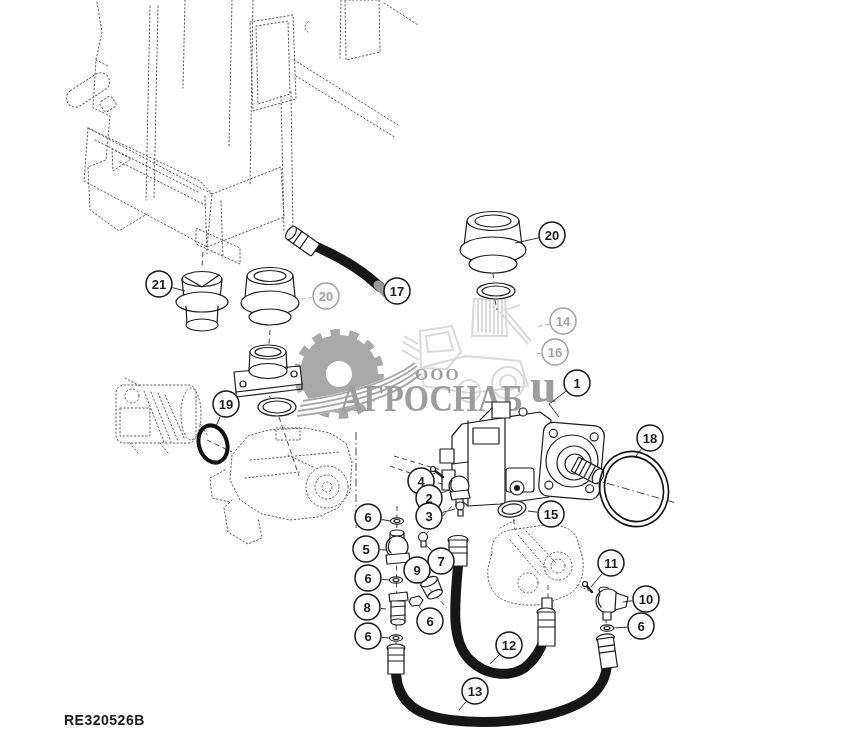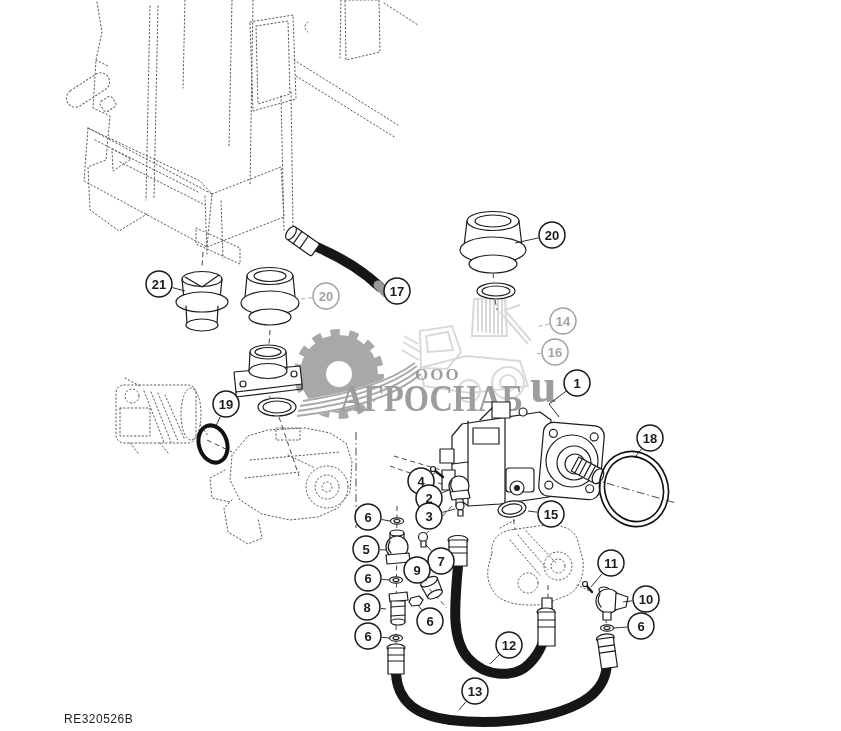--- a/index.html
+++ b/index.html
@@ -1,19 +1,19 @@
 <!DOCTYPE html>
 <html><head>
 <meta charset="utf-8">
 <style>
   html,body{margin:0;padding:0;background:#ffffff;}
   .stage{position:relative;width:841px;height:731px;background:#ffffff;overflow:hidden;
          font-family:"Liberation Sans", sans-serif;}
   svg{position:absolute;left:0;top:0;}
-  .figref{position:absolute;left:64px;top:712px;font-size:12px;font-weight:normal;
+  .figref{position:absolute;left:64px;top:712px;font-size:14px;font-weight:bold;
           color:#1c1c1c;letter-spacing:0.5px;font-family:"Liberation Sans",sans-serif;}
   
   .solid{stroke:#1c1c1c;stroke-width:1.2;fill:none;stroke-linecap:round;stroke-linejoin:round;}
   .solidf{stroke:#1c1c1c;stroke-width:1.2;fill:#ffffff;stroke-linejoin:round;}
   .phantom{stroke:#5a5a5a;stroke-width:1;fill:none;stroke-dasharray:1.4 2.4;stroke-linecap:round;}
   .center{stroke:#333333;stroke-width:0.9;fill:none;stroke-dasharray:5 3.5;}
   .cdot{stroke:#333333;stroke-width:0.9;fill:none;stroke-dasharray:8 3 1.5 3;}
   .hose{stroke:#161616;stroke-width:10;fill:none;stroke-linecap:round;}
   .wm{fill:none;stroke:#d9d9d9;stroke-width:2;}
   .wmtext{font-family:"Liberation Serif", serif;font-weight:bold;}

